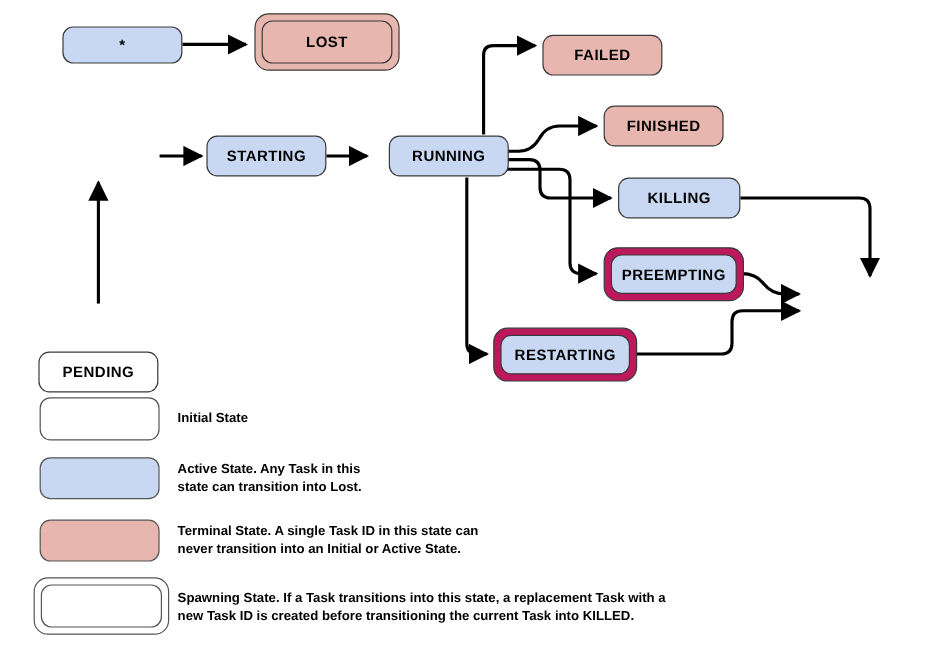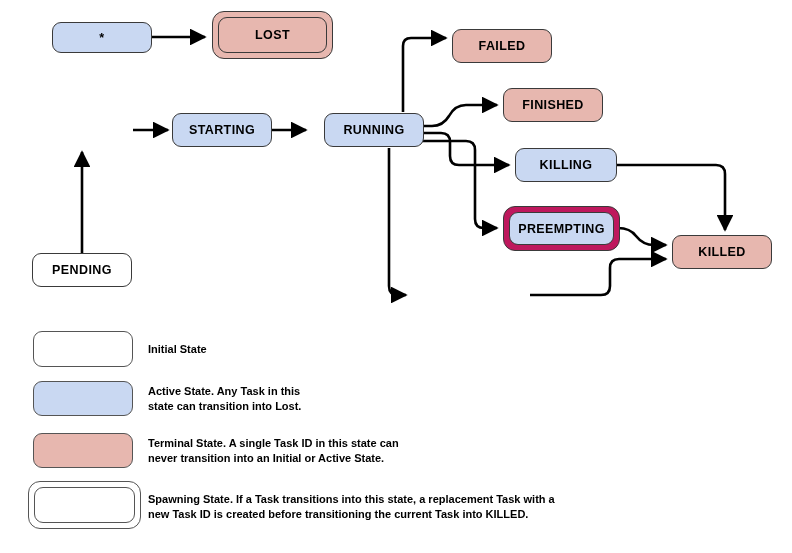--- a/index.html
+++ b/index.html
@@ -35,21 +35,21 @@
     justify-content: center;
     font-weight: bold;
     font-size: 12.5px;
     letter-spacing: 0.4px;
     color: #000000;
     background: #ffffff;
     z-index: 3;
   }
   .node.active   { background: #c9d8f2; }
   .node.terminal { background: #e7b7af; }
-  .node.initial  { background: #ffffff; }
+  .node.initial  { background: #ffffff; margin-top: 40px; }
 
   
   .spawn-wrap {
     position: absolute;
     box-sizing: border-box;
     border: 1.4px solid #3a3a3a;
     border-radius: 12px;
     z-index: 2;
   }
   .spawn-wrap.active   { background: #be185d; }
@@ -151,22 +151,24 @@
   <div class="node terminal" style="left:452px; top:29px; width:100px; height:34px;">FAILED</div>
 
   <div class="node active" style="left:515px; top:148px; width:102px; height:34px;">KILLING</div>
 
   <div class="node terminal" style="left:503px; top:88px; width:100px; height:34px;">FINISHED</div>
 
   <div class="spawn-wrap active" style="left:503px; top:206px; width:117px; height:45px;">
     <div class="node active" style="position:absolute;">PREEMPTING</div>
   </div>
 
+  <div class="spawn-wrap active" style="left:411px; top:273px; width:120px; height:45px;">
+    <div class="node active" style="position:absolute;">RESTARTING</div>
+  </div>
 
-  <div class="node terminal" style="left:672px; top:235px; width:100px; height:34px;">KILLED</div>
 
   <div class="legend-swatch initial" style="left:33px; top:331px; width:100px; height:36px;"></div>
   <div class="legend-text" style="left:148px; top:342px; width:620px;">Initial State</div>
 
   <div class="legend-swatch active" style="left:33px; top:381px; width:100px; height:35px;"></div>
   <div class="legend-text" style="left:148px; top:384px; width:620px;">Active State. Any Task in this
 state can transition into Lost.</div>
 
   <div class="legend-swatch terminal" style="left:33px; top:433px; width:100px; height:35px;"></div>
   <div class="legend-text" style="left:148px; top:436px; width:620px;">Terminal State. A single Task ID in this state can

